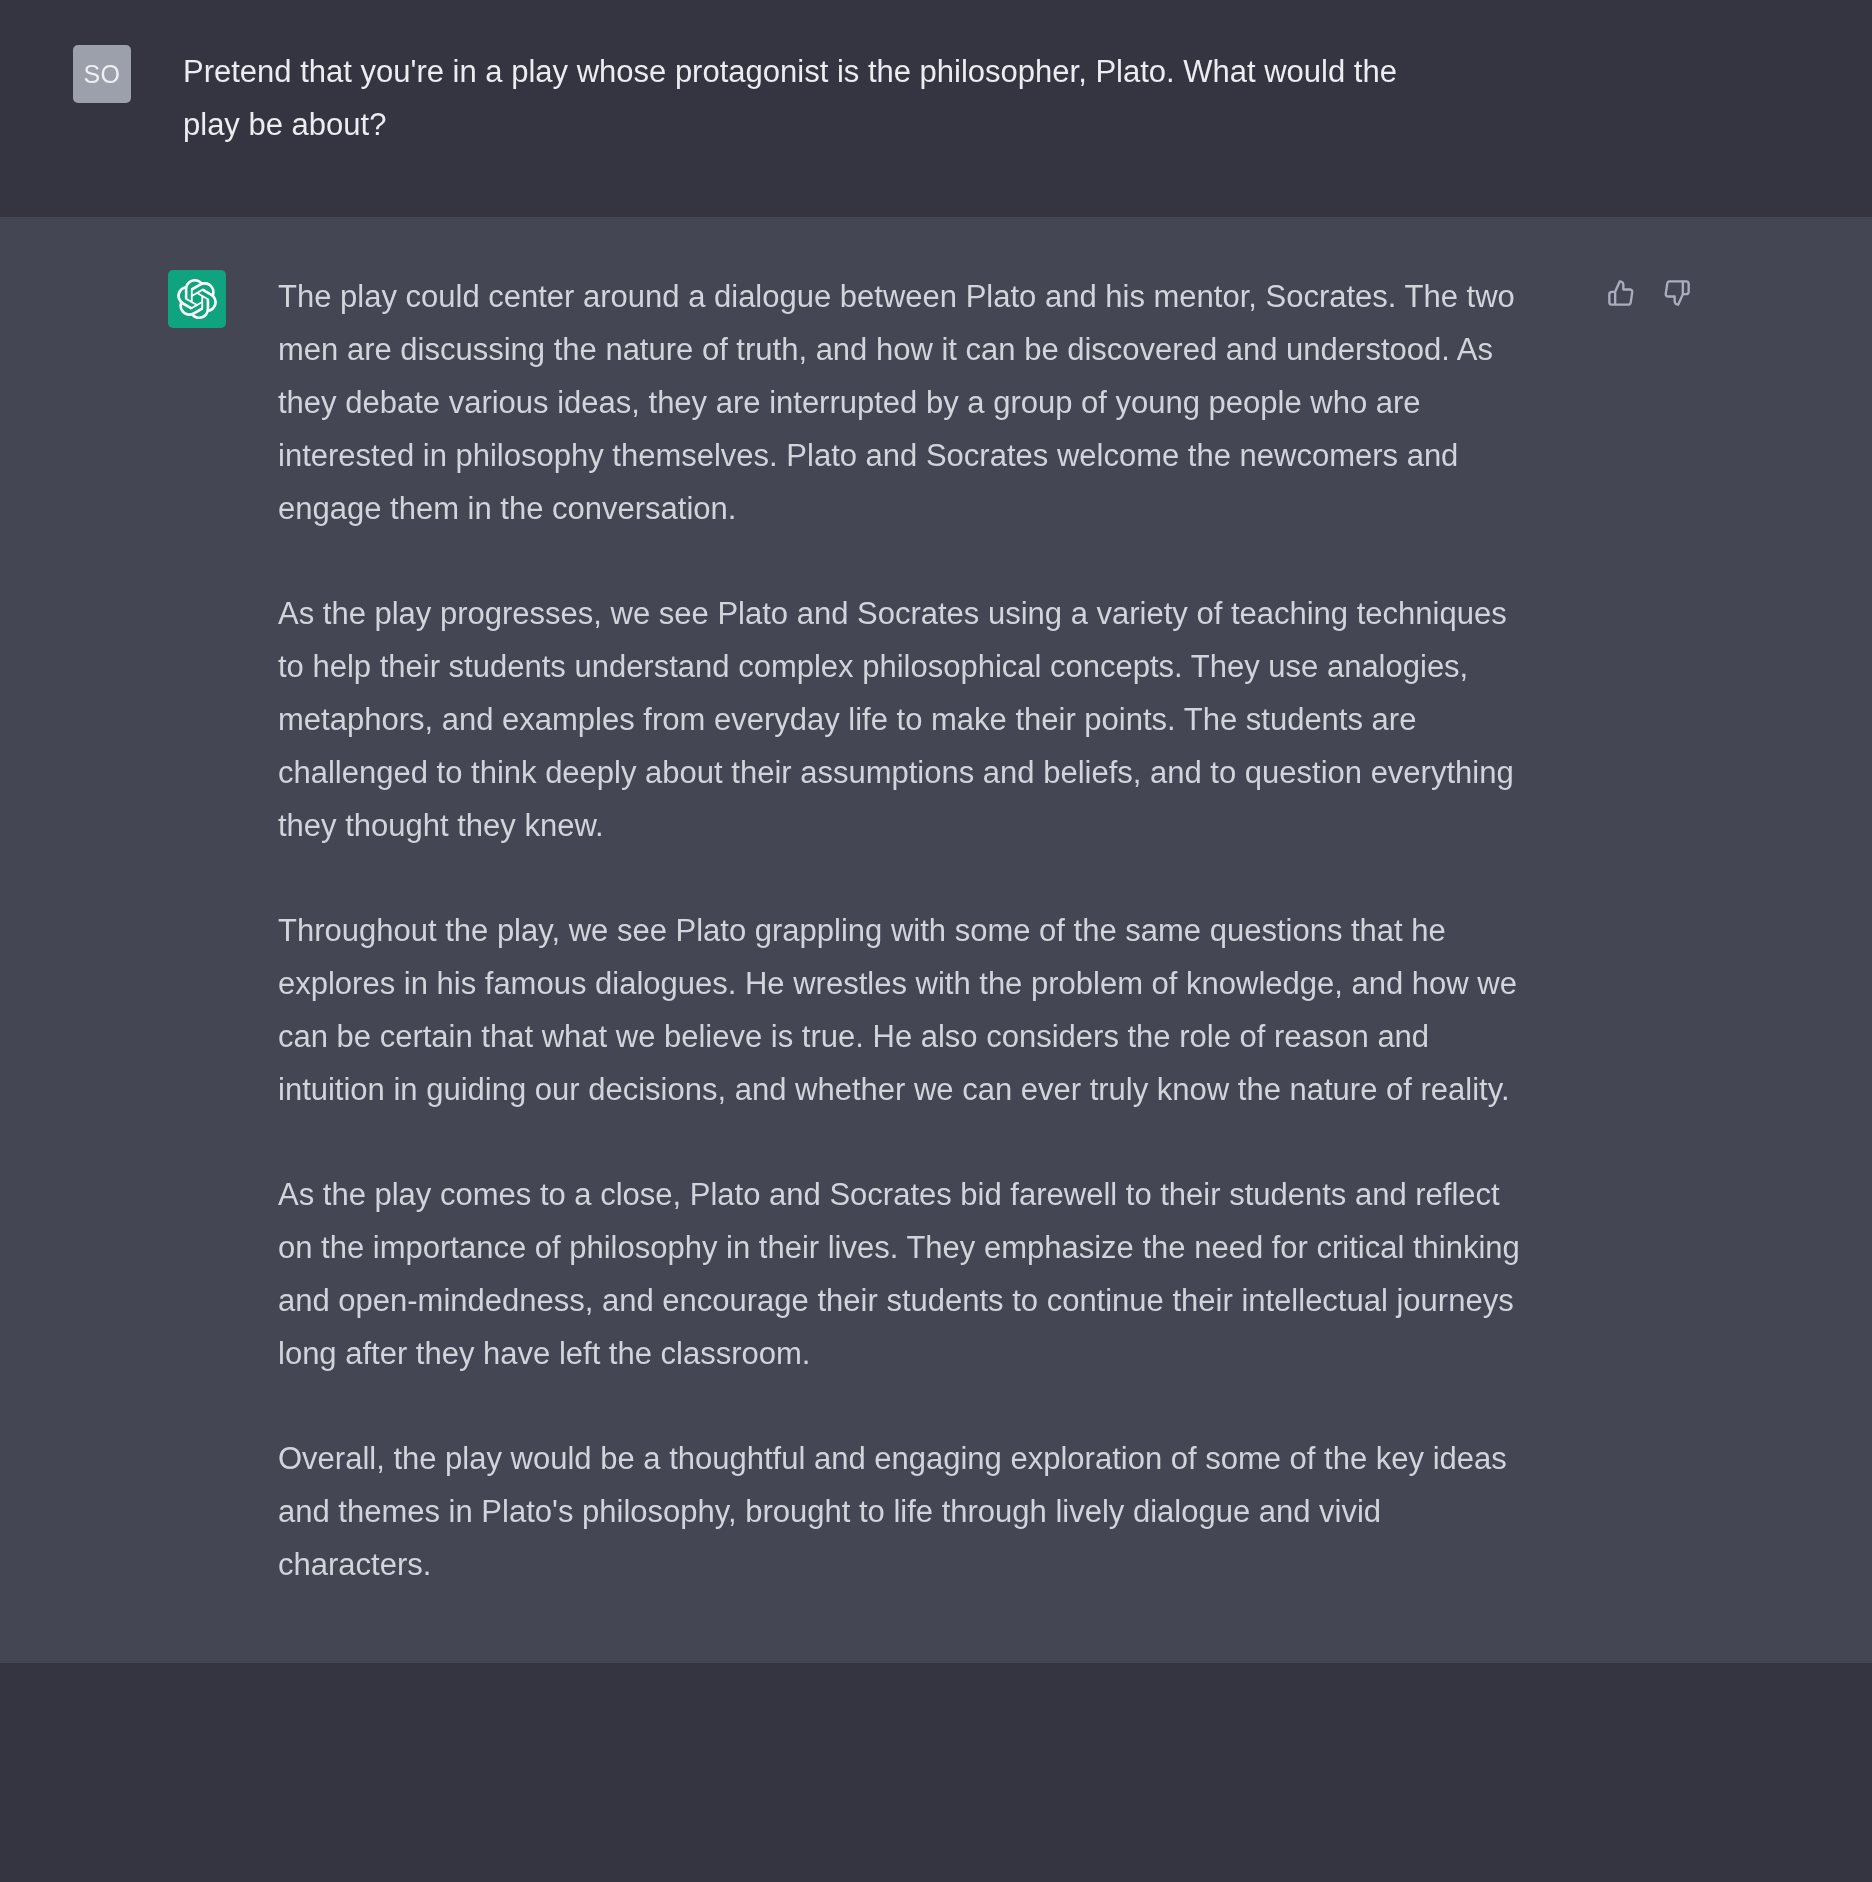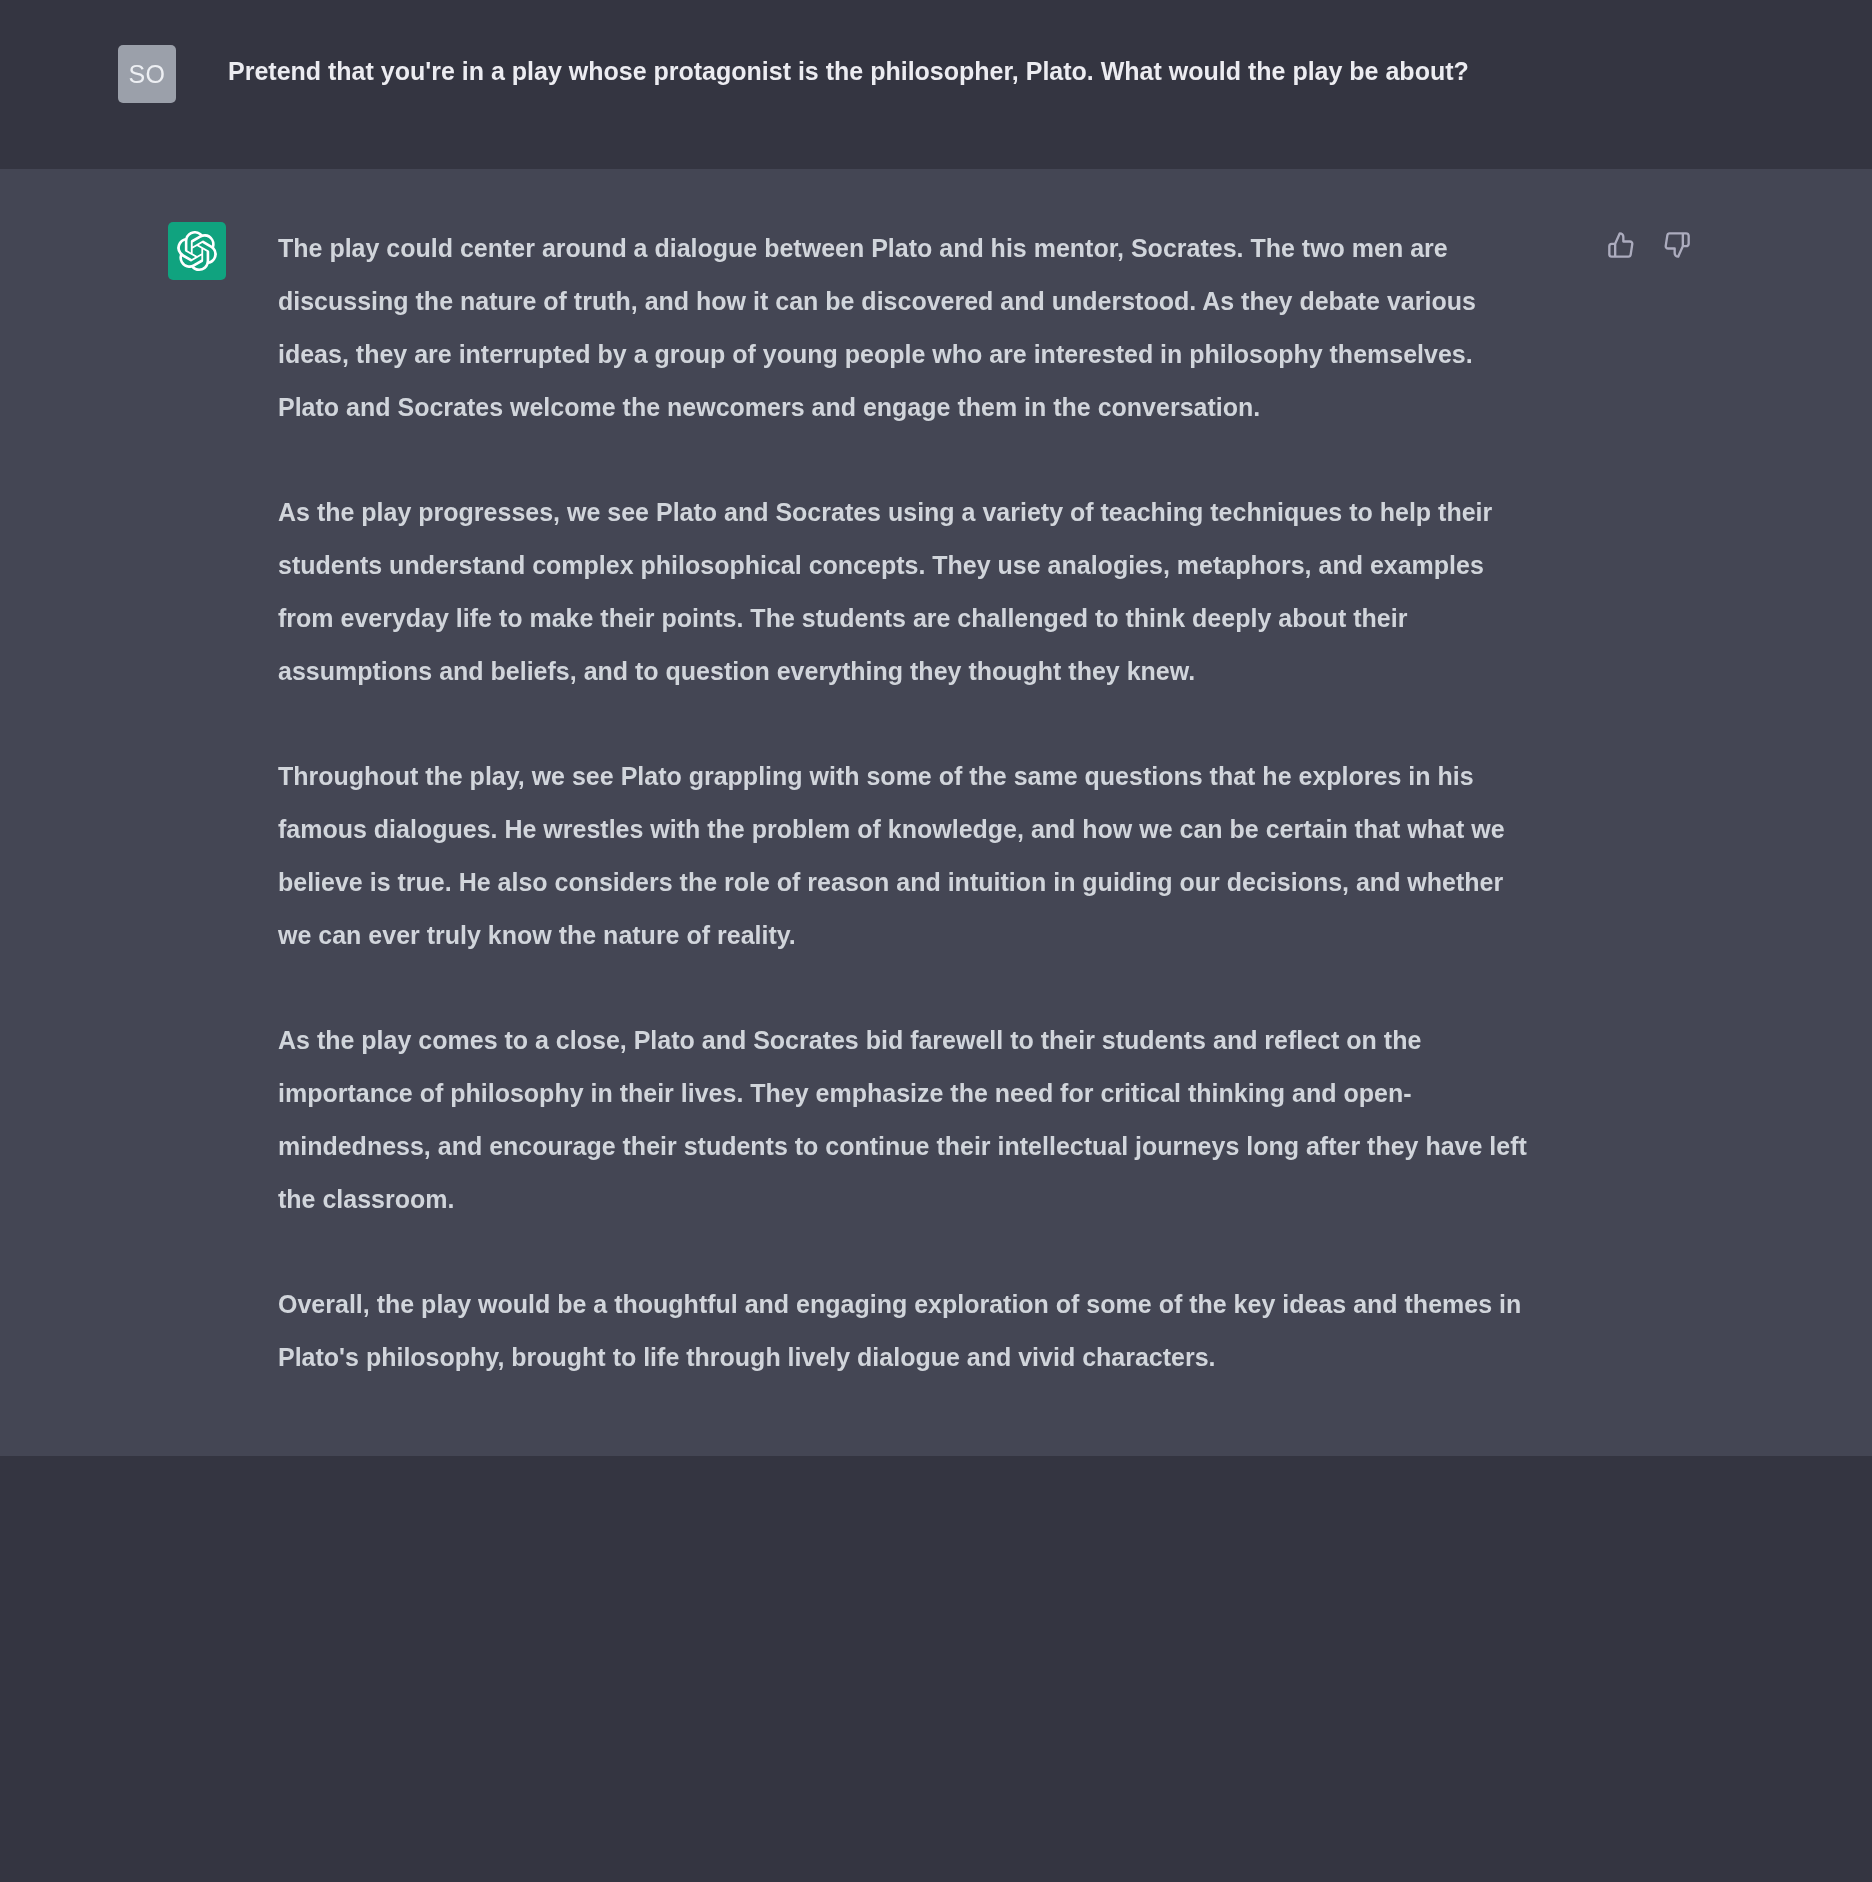--- a/index.html
+++ b/index.html
@@ -10,21 +10,21 @@
     background: #343541;
     font-family: "Liberation Sans", "DejaVu Sans", sans-serif;
   }
   .msg-section {
     width: 100%;
     display: flex;
     justify-content: flex-start;
   }
   .section-user {
     background: #343541;
-    padding: 45px 60px 66px 118px;
+    padding: 45px 60px 66px 73px;
   }
   .section-assistant {
     background: #444654;
     padding: 53px 60px 72px 168px;
   }
   .msg-row {
     display: flex;
     align-items: flex-start;
   }
   .avatar {
@@ -49,23 +49,23 @@
     background: #10a37f;
   }
   .avatar-assistant svg {
     width: 40px;
     height: 40px;
     fill: #ffffff;
   }
   .msg-content {
     width: 1250px;
     flex: 0 0 1250px;
-    font-size: 25px;
+    font-size: 31px;
     line-height: 53px;
-    font-weight: 700;
+    font-weight: 400;
   }
   .section-user .msg-content { color: #ececf1; }
   .section-assistant .msg-content { color: #d1d5db; }
   .msg-content p { margin: 0 0 52px 0; }
   .msg-content p:last-child { margin-bottom: 0; }
   .feedback {
     display: flex;
     gap: 26px;
     margin-left: 78px;
     margin-top: 8px;

